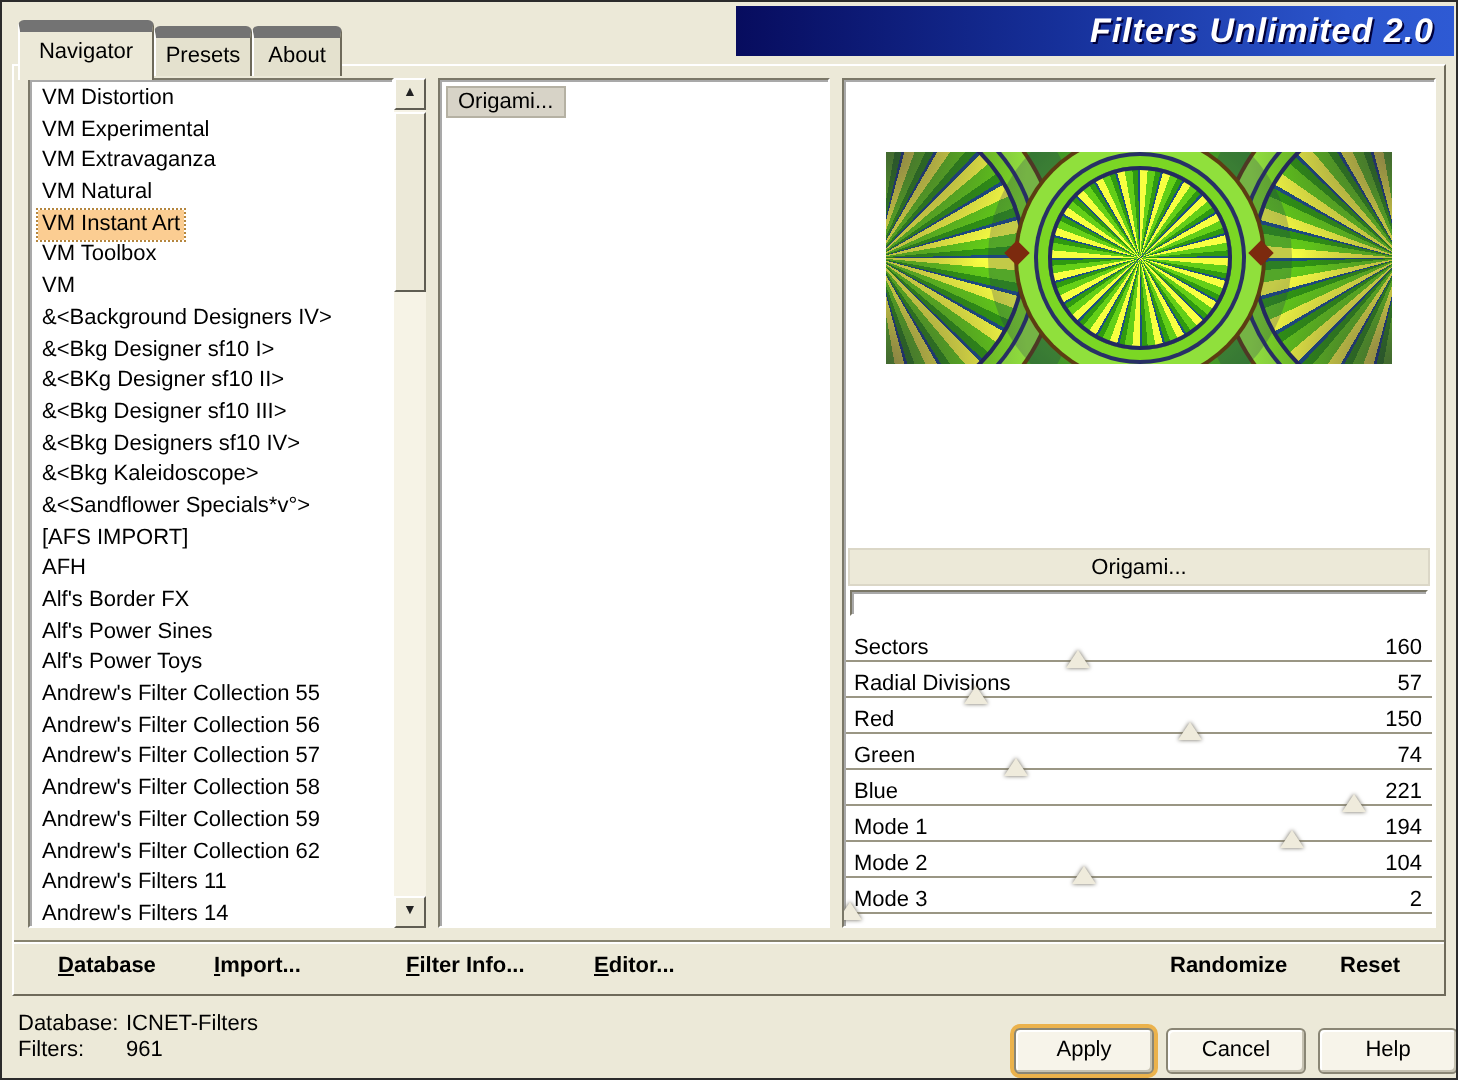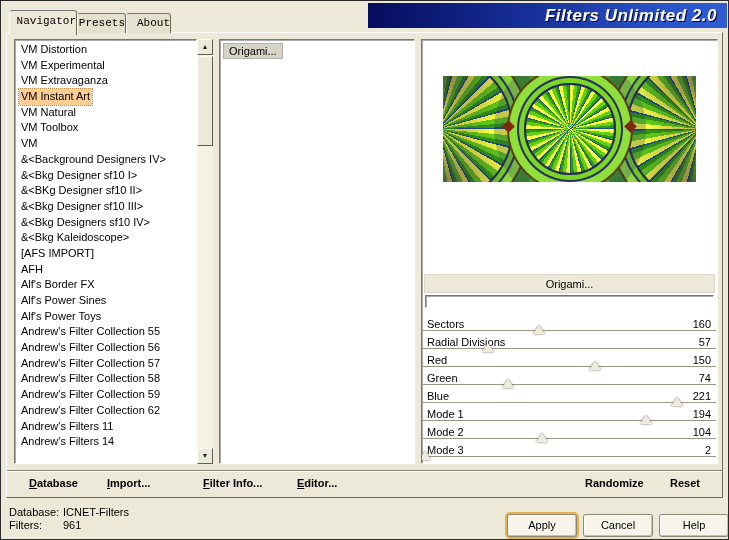--- a/index.html
+++ b/index.html
@@ -13,23 +13,23 @@
   .banner{
     position:absolute;left:367px;top:2px;width:359px;height:25px;
     background:linear-gradient(90deg,#070c5e 0%,#16309a 45%,#2b55cc 85%,#2e5ad4 100%);
     display:flex;align-items:center;justify-content:flex-end;padding-right:10px;box-sizing:border-box;
   }
   .banner .title{
     color:#fff;font-weight:bold;font-style:italic;font-size:17px;letter-spacing:.5px;
     text-shadow:1px 1px 0 #00003a;
   }
   .tab{
-    position:absolute;background:#ECE9D8;text-align:right;
-    border-top:1px solid #737373;border-left:1px solid #fff;border-right:1px solid #6e6a5a;
-    border-top-left-radius:3px;border-top-right-radius:3px;z-index:2;font-family:Liberation Mono, monospace;
+    position:absolute;background:#ECE9D8;text-align:center;
+    border-top:6px solid #737373;border-left:1px solid #fff;border-right:1px solid #6e6a5a;
+    border-top-left-radius:3px;border-top-right-radius:3px;z-index:2;
   }
   .tab.inactive{top:12px;height:19px;line-height:19px;background:#E4E1CE;}
   .tab.active{top:9px;height:24px;line-height:21px;z-index:5;}
   #tab-navigator{left:8px;width:66px;}
   #tab-presets{left:76px;width:47px;}
   #tab-about{left:125px;width:43px;}
   
   .mainbox{
     position:absolute;left:5px;top:31px;width:717px;height:466px;box-sizing:border-box;
     background:#ECE9D8;border:1px solid;border-color:#fff #6e6a5a #6e6a5a #fff;z-index:1;
@@ -157,30 +157,31 @@
   <div class="tab active" id="tab-navigator">Navigator</div>
   <div class="tab inactive" id="tab-presets">Presets</div>
   <div class="tab inactive" id="tab-about">About</div>
 
   <div class="mainbox">
 
     <div class="navlist sunken">
       <div class="nav-item"><span class="lbl">VM Distortion</span></div>
       <div class="nav-item"><span class="lbl">VM Experimental</span></div>
       <div class="nav-item"><span class="lbl">VM Extravaganza</span></div>
+      <div class="nav-item"><span class="lbl">VM Natural</span></div>
       <div class="nav-item selected"><span class="lbl">VM Instant Art</span></div>
-      <div class="nav-item"><span class="lbl">VM Natural</span></div>
       <div class="nav-item"><span class="lbl">VM Toolbox</span></div>
       <div class="nav-item"><span class="lbl">VM</span></div>
       <div class="nav-item"><span class="lbl">&amp;&lt;Background Designers IV&gt;</span></div>
       <div class="nav-item"><span class="lbl">&amp;&lt;Bkg Designer sf10 I&gt;</span></div>
       <div class="nav-item"><span class="lbl">&amp;&lt;BKg Designer sf10 II&gt;</span></div>
       <div class="nav-item"><span class="lbl">&amp;&lt;Bkg Designer sf10 III&gt;</span></div>
       <div class="nav-item"><span class="lbl">&amp;&lt;Bkg Designers sf10 IV&gt;</span></div>
       <div class="nav-item"><span class="lbl">&amp;&lt;Bkg Kaleidoscope&gt;</span></div>
+      <div class="nav-item"><span class="lbl">&amp;&lt;Sandflower Specials*v°&gt;</span></div>
       <div class="nav-item"><span class="lbl">[AFS IMPORT]</span></div>
       <div class="nav-item"><span class="lbl">AFH</span></div>
       <div class="nav-item"><span class="lbl">Alf's Border FX</span></div>
       <div class="nav-item"><span class="lbl">Alf's Power Sines</span></div>
       <div class="nav-item"><span class="lbl">Alf's Power Toys</span></div>
       <div class="nav-item"><span class="lbl">Andrew's Filter Collection 55</span></div>
       <div class="nav-item"><span class="lbl">Andrew's Filter Collection 56</span></div>
       <div class="nav-item"><span class="lbl">Andrew's Filter Collection 57</span></div>
       <div class="nav-item"><span class="lbl">Andrew's Filter Collection 58</span></div>
       <div class="nav-item"><span class="lbl">Andrew's Filter Collection 59</span></div>

